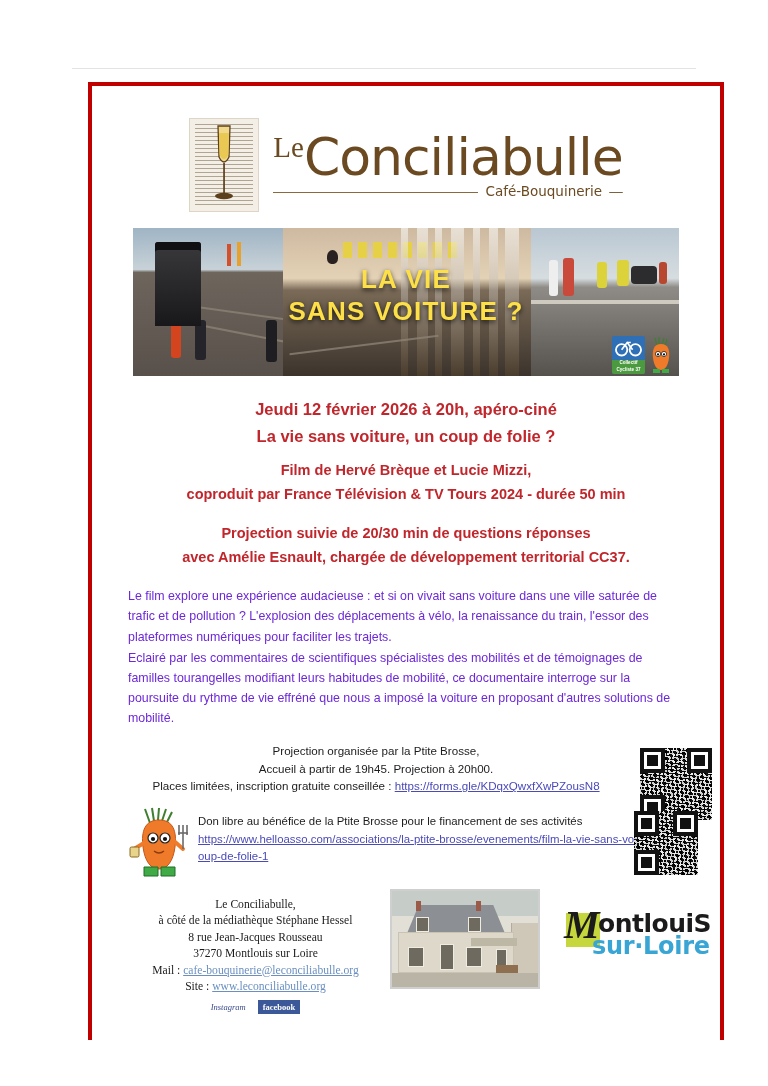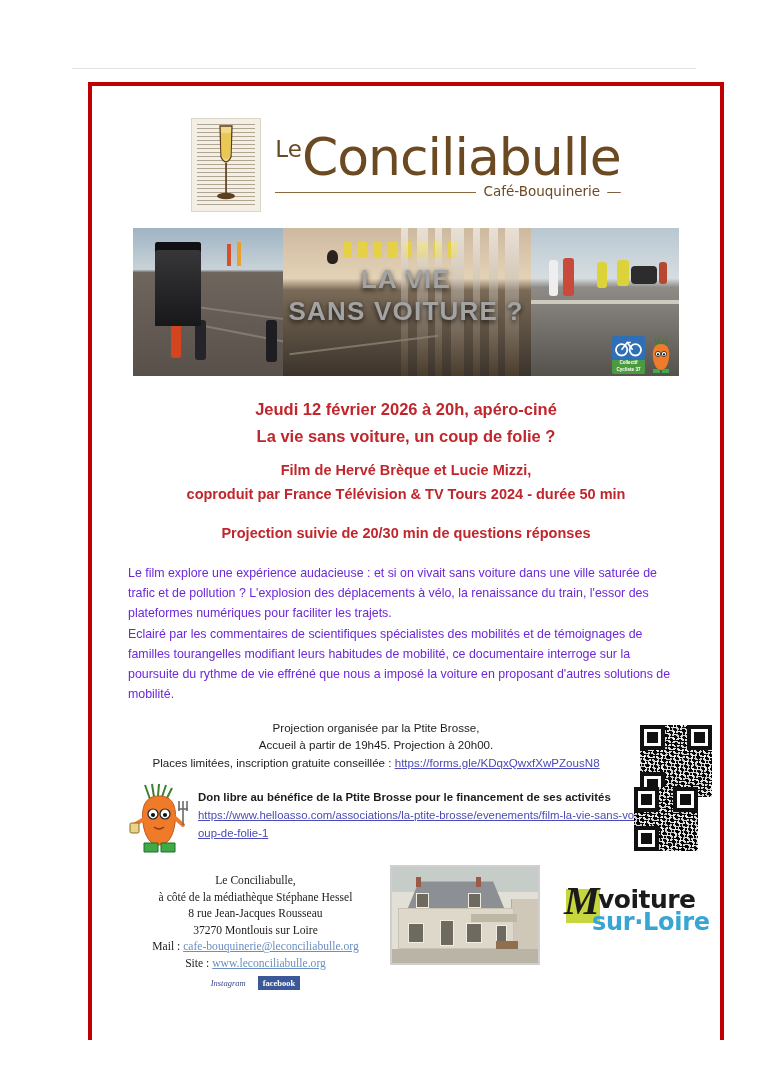--- a/index.html
+++ b/index.html
@@ -48,21 +48,21 @@
   .logo-book .glass{
     position:absolute;left:50%;top:4px;transform:translateX(-50%);
     width:30px;height:86px;
   }
   .logo-word{margin-left:14px;line-height:1;}
   .logo-main{
     font-size:52px;color:#6b4a22;letter-spacing:-1px;
     font-family:"DejaVu Sans", sans-serif;font-weight:400;
     white-space:nowrap;
   }
-  .logo-main .le{font-size:23px;vertical-align:super;letter-spacing:0;}
+  .logo-main .le{font-size:29px;vertical-align:super;letter-spacing:0;font-family:Liberation Serif, serif;}
   .logo-sub-row{
     display:flex;align-items:center;justify-content:flex-end;
     margin-top:2px;
   }
   .logo-sub-line{height:1px;background:#8a6a3d;flex:1 1 auto;margin-right:8px;}
   .logo-sub{
     font-size:13.5px;color:#6b4a22;white-space:nowrap;
     font-family:"DejaVu Sans", sans-serif;
   }
   .logo-sub-dash{font-size:13.5px;color:#6b4a22;margin-left:7px;}
@@ -88,21 +88,21 @@
     background:linear-gradient(to bottom,rgba(255,255,255,.55),rgba(90,70,45,.5));}
   .pane-mid .yellow{
     position:absolute;left:60px;top:14px;width:120px;height:16px;
     background:repeating-linear-gradient(90deg,#e8d23c 0 9px,transparent 9px 15px);
     opacity:.9;filter:blur(.4px);}
   .pane-right{left:398px;right:0;
     background:linear-gradient(to bottom,#b9c7d2 0%,#d6dde0 34%,#8f8c87 40%,#55524e 100%);}
   .pane-right .ped{position:absolute;border-radius:3px;}
   .banner-title{
     position:absolute;left:0;right:0;top:36px;text-align:center;
-    color:#a3a3a3;font-weight:bold;font-size:26px;line-height:1.22;
+    color:#fde047;font-weight:bold;font-size:26px;line-height:1.22;
     letter-spacing:1.2px;
     text-shadow:0 2px 5px rgba(0,0,0,.75);
     font-family:"Liberation Sans", sans-serif;
     pointer-events:none;
   }
   .cc37-badges{
     position:absolute;right:4px;bottom:2px;display:flex;align-items:flex-end;gap:2px;
   }
   .cc37-logo{
     width:33px;height:38px;background:#2f6fb5;border-radius:2px;
@@ -149,21 +149,21 @@
   .qr .eye{position:absolute;width:17px;height:17px;border:4px solid #111;background:#fff;}
   .qr .eye:after{content:"";position:absolute;inset:3px;background:#111;}
   .qr1{position:absolute;right:8px;top:6px;width:72px;height:72px;}
   .qr2{position:absolute;right:22px;top:0px;width:64px;height:64px;}
 
   
   .don-wrap{position:relative;margin-top:16px;padding:0 36px;}
   .don-row{display:flex;align-items:flex-start;}
   .carrot-big{width:62px;height:72px;flex:0 0 auto;margin-top:-4px;}
   .don-txt{margin-left:8px;font-size:11.4px;line-height:1.56;color:#1c1c1c;padding-top:2px;}
-  .don-txt .b{font-weight:bold;}
+  .don-txt .b{font-weight:normal;}
 
   
   .footer{position:relative;margin-top:10px;height:118px;}
   .addr{
     position:absolute;left:36px;top:8px;width:255px;text-align:center;
     font-family:"Liberation Serif", serif;
     font-size:11.6px;line-height:1.42;color:#1b1b1b;
   }
   .addr .sl{color:#6a8fc0;text-decoration:underline;}
   .social{margin-top:4px;display:flex;justify-content:center;align-items:center;gap:12px;}
@@ -290,20 +290,21 @@
     <div>La vie sans voiture, un coup de folie ?</div>
   </div>
 
   <div class="red h-film">
     <div>Film de Hervé Brèque et Lucie Mizzi,</div>
     <div>coproduit par France Télévision &amp; TV Tours 2024 - durée 50 min</div>
   </div>
 
   <div class="red h-proj">
     <div>Projection suivie de 20/30 min de questions réponses</div>
+    <div>avec Amélie Esnault, chargée de développement territorial CC37.</div>
   </div>
 
   <div class="body-txt">
     <p>Le film explore une expérience audacieuse : et si on vivait sans voiture dans une ville saturée de trafic et de pollution ? L'explosion des déplacements à vélo, la renaissance du train, l'essor des plateformes numériques pour faciliter les trajets.</p>
     <p>Eclairé par les commentaires de scientifiques spécialistes des mobilités et de témoignages de familles tourangelles modifiant leurs habitudes de mobilité, ce documentaire interroge sur la poursuite du rythme de vie effréné que nous a imposé la voiture en proposant d'autres solutions de mobilité.</p>
   </div>
 
   <div class="org-wrap">
     <div class="org">
       <div class="b">Projection organisée par la Ptite Brosse,</div>
@@ -380,19 +381,19 @@
       <div class="win" style="left:48px;top:53px;width:12px;height:24px;"></div>
       <div class="win" style="left:74px;top:56px;width:14px;height:18px;"></div>
       <div class="win" style="left:104px;top:58px;width:9px;height:16px;"></div>
       <div style="position:absolute;left:104px;top:74px;width:22px;height:8px;background:#8e7050;"></div>
       <div class="bd-ground"></div>
     </div>
 
     <div class="mont-logo">
       <div class="ml-sq"></div>
       <div class="ml-m">M</div>
-      <div class="ml-top">voiture</div>
+      <div class="ml-top">ontlouiS</div>
       <div class="ml-bot">sur·Loire</div>
     </div>
   </div>
 
 </div>
 </div>
 
 </body></html>

